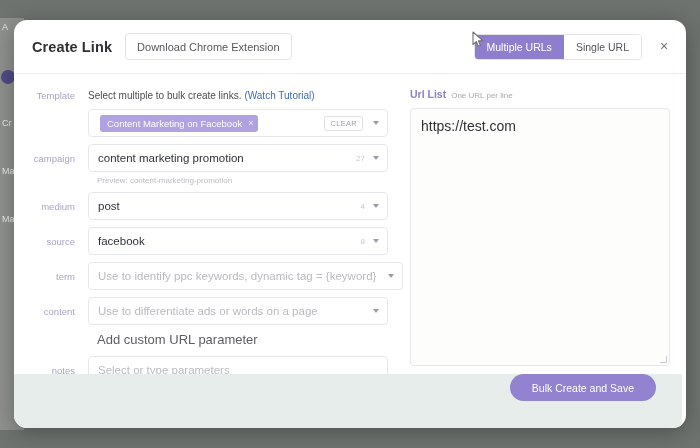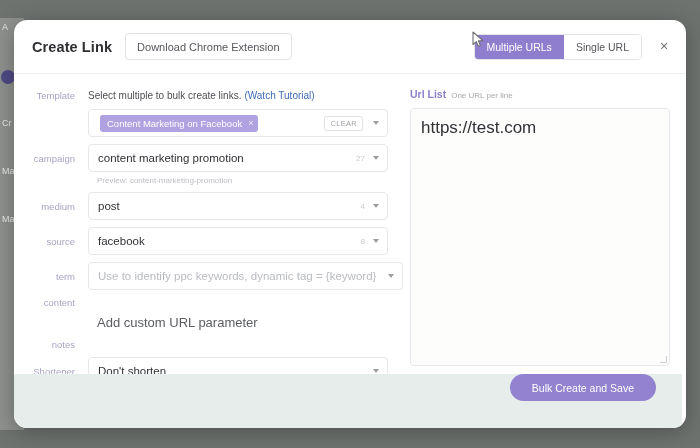--- a/index.html
+++ b/index.html
@@ -275,21 +275,21 @@
   #url-textarea {
     position: relative;
     height: 258px;
     border: 1px solid #e6e7ea;
     border-radius: 4px;
     background: #fdfdfc;
     padding: 9px 10px;
     cursor: text;
   }
   #url-textarea-value {
-    font-size: 17px;
+    font-size: 14px;
     color: #303236;
     white-space: pre-wrap;
     word-break: break-all;
   }
   #resize-handle {
     position: absolute;
     right: 2px; bottom: 2px;
     width: 7px; height: 7px;
     cursor: nwse-resize;
   }
@@ -418,26 +418,33 @@
       <div class="field-row">
         <span class="field-label">term</span>
         <div class="field-control">
           <span class="field-value placeholder">Use to identify ppc keywords, dynamic tag = {keyword}</span>
           <span class="chevron"></span>
         </div>
       </div>
 
       <div class="field-row">
         <span class="field-label">content</span>
+        <div class="field-control">
+          <span class="field-value placeholder">Use to differentiate ads or words on a page</span>
+          <span class="chevron"></span>
+        </div>
       </div>
 
       <div id="add-custom-url-parameter">Add custom URL parameter</div>
 
       <div class="field-row">
         <span class="field-label">notes</span>
+        <div class="field-control">
+          <span class="field-value placeholder">Select or type parameters</span>
+        </div>
       </div>
 
       <div class="field-row">
         <span class="field-label">Shortener</span>
         <div class="field-control">
           <span class="field-value">Don't shorten</span>
           <span class="chevron"></span>
         </div>
       </div>
 

